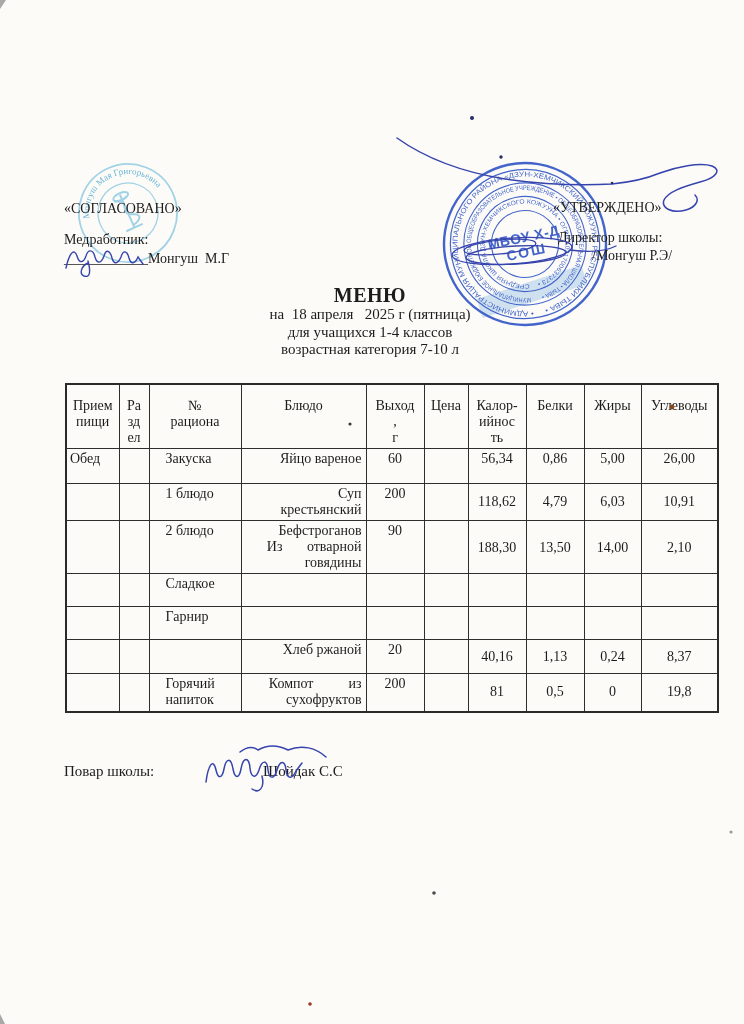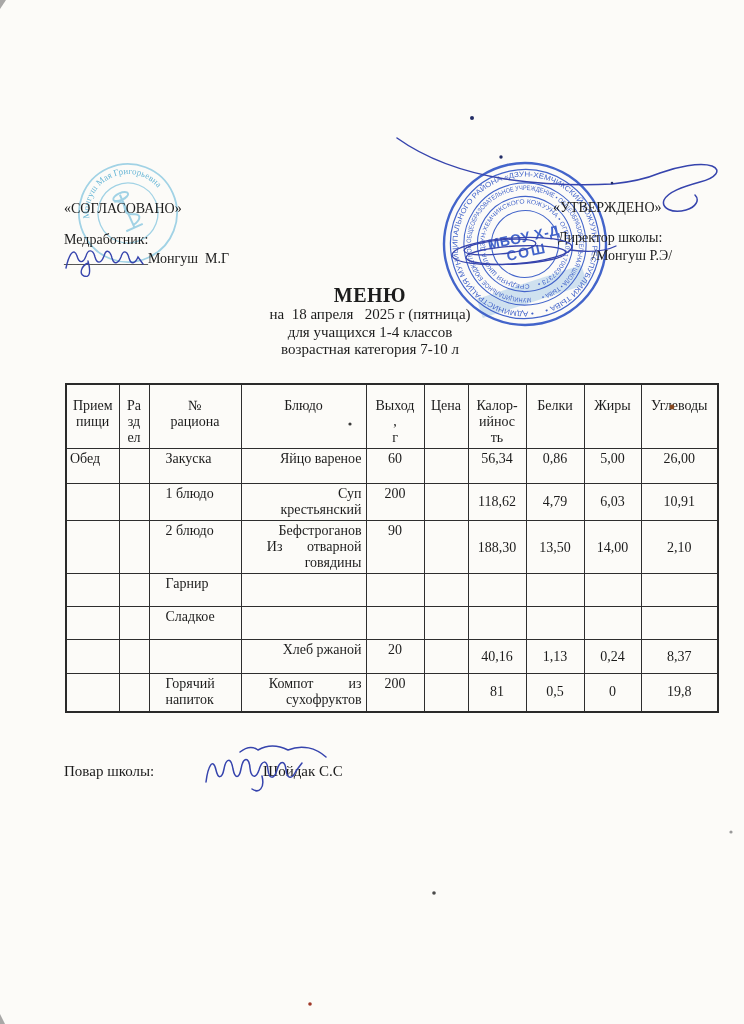--- a/index.html
+++ b/index.html
@@ -183,33 +183,33 @@
           <td class="c4">90</td>
           <td class="c5"></td>
           <td class="c6 num">188,30</td>
           <td class="c7 num">13,50</td>
           <td class="c8 num">14,00</td>
           <td class="c9 num">2,10</td>
         </tr>
         <tr>
           <td class="c0"></td>
           <td class="c1"></td>
-          <td class="c2">Гарнир</td>
+          <td class="c2">Сладкое</td>
           <td class="c3"></td>
           <td class="c4"></td>
           <td class="c5"></td>
           <td class="c6 num"></td>
           <td class="c7 num"></td>
           <td class="c8 num"></td>
           <td class="c9 num"></td>
         </tr>
         <tr>
           <td class="c0"></td>
           <td class="c1"></td>
-          <td class="c2">Сладкое</td>
+          <td class="c2">Гарнир</td>
           <td class="c3"></td>
           <td class="c4"></td>
           <td class="c5"></td>
           <td class="c6 num"></td>
           <td class="c7 num"></td>
           <td class="c8 num"></td>
           <td class="c9 num"></td>
         </tr>
         <tr>
           <td class="c0"></td>

